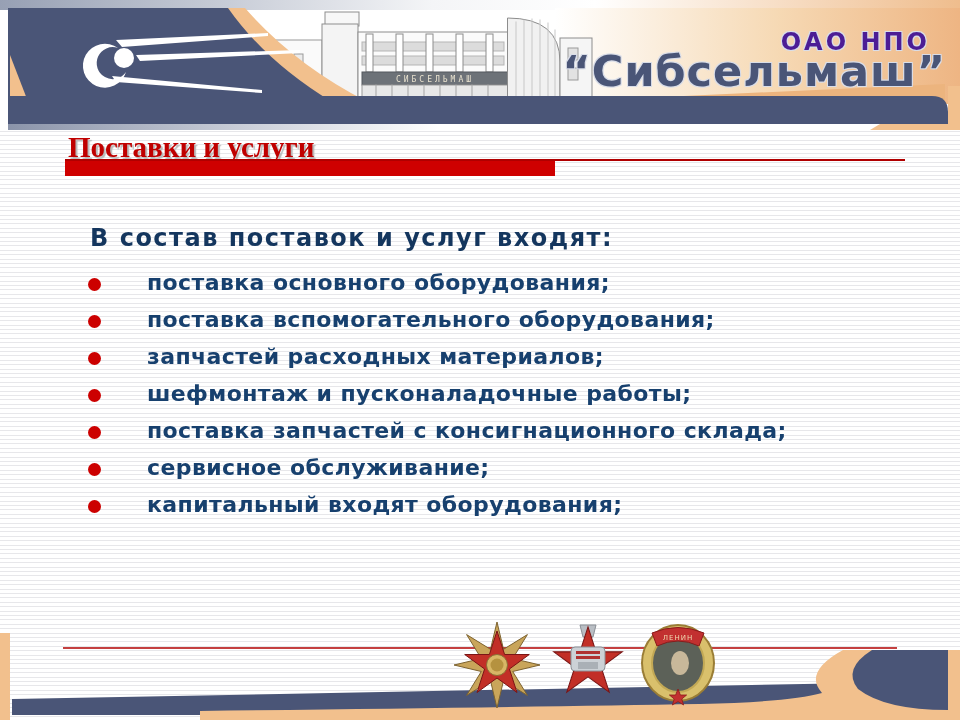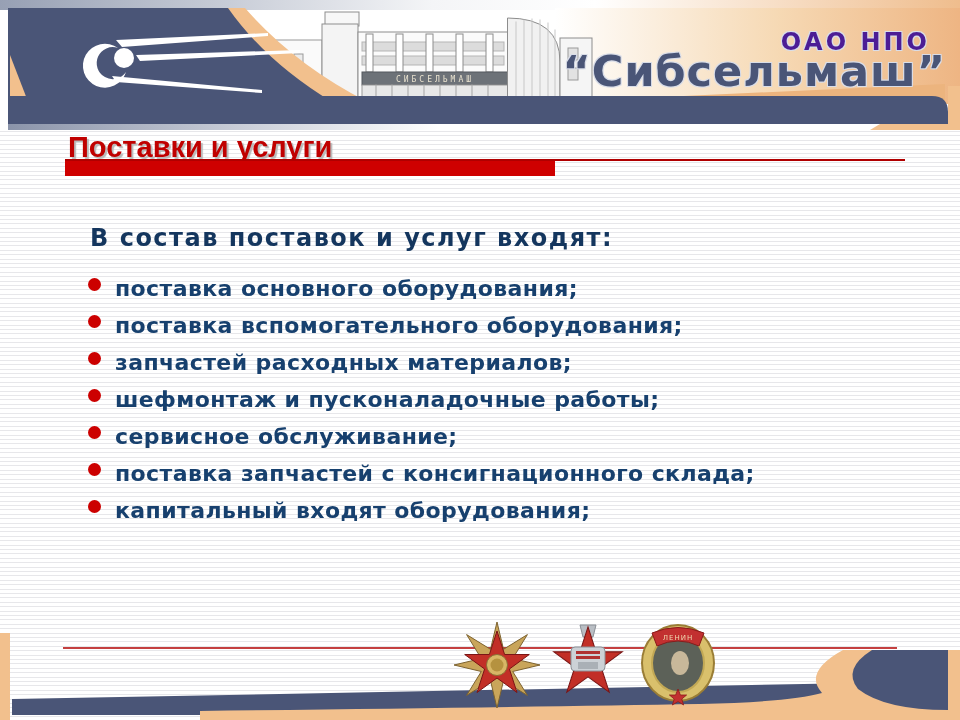--- a/index.html
+++ b/index.html
@@ -8,28 +8,28 @@
   .pinstripes{position:absolute;inset:0;z-index:0;
     background:repeating-linear-gradient(180deg,#ffffff 0px,#ffffff 3.4px,#e7e7ea 3.4px,#e7e7ea 4.4px);}
   .header-svg{position:absolute;top:0;left:0;z-index:3;}
   .org-type{position:absolute;top:28px;right:30px;z-index:4;
     font-size:24px;font-weight:bold;letter-spacing:3px;color:#4c1d95;
     text-shadow:1px 1px 0 #d9dde8,-1px -1px 0 #d9dde8,1px -1px 0 #d9dde8,-1px 1px 0 #d9dde8;}
   .org-name{position:absolute;top:46px;right:14px;z-index:4;
     font-size:43px;font-weight:bold;letter-spacing:1px;color:#4a5577;
     text-shadow:1px 1px 0 #d9dde8,-1px -1px 0 #d9dde8,1px -1px 0 #d9dde8,-1px 1px 0 #d9dde8;}
   .slide-title{position:absolute;left:68px;top:131px;z-index:2;margin:0;
-    font-family:Liberation Sans, sans-serif;
+    font-family:Liberation Serif, serif;
     font-size:29px;font-weight:bold;color:#c00000;text-shadow:2px 2px 1px #b9b9b9;}
   .title-line{position:absolute;left:65px;top:159px;width:840px;height:2px;background:#b00000;z-index:2;}
   .title-bar{position:absolute;left:65px;top:161px;width:490px;height:15px;background:#cf0000;z-index:2;}
   .intro{position:absolute;left:90px;top:224px;z-index:2;
     font-size:24px;font-weight:bold;letter-spacing:1.5px;color:#14365e;}
   .bullet-list{position:absolute;left:88px;top:270px;z-index:2;margin:0;padding:0;list-style:none;}
-  .bullet-list li{display:flex;align-items:center;height:37px;}
+  .bullet-list li{display:flex;align-items:flex-start;height:37px;gap:32px;}
   .dot{width:13px;height:13px;border-radius:50%;background:#cc0000;margin-right:14px;flex:0 0 auto;
        align-self:flex-start;margin-top:8px;}
   .btext{font-size:22px;font-weight:bold;letter-spacing:0.4px;color:#17406e;white-space:nowrap;}
   .footer-svg{position:absolute;left:0;top:615px;z-index:1;}
 </style>
 </head>
 <body>
 
 <div class="slide">
   <div class="pinstripes"></div>
@@ -142,25 +142,25 @@
     <li>
         <span class="dot"></span>
         <span class="btext">запчастей расходных материалов;</span>
       </li>
     <li>
         <span class="dot"></span>
         <span class="btext">шефмонтаж и пусконаладочные работы;</span>
       </li>
     <li>
         <span class="dot"></span>
+        <span class="btext">поставка запчастей с консигнационного склада;</span>
+      </li>
+    <li>
+        <span class="dot"></span>
         <span class="btext">сервисное обслуживание;</span>
-      </li>
-    <li>
-        <span class="dot"></span>
-        <span class="btext">поставка запчастей с консигнационного склада;</span>
       </li>
     <li>
         <span class="dot"></span>
         <span class="btext">капитальный входят оборудования;</span>
       </li>
   </ul>
 
   <svg class="footer-svg" width="960" height="105" viewBox="0 0 105 960" style="width:960px;height:105px">
   </svg>
   <svg class="footer-svg" width="960" height="105" viewBox="0 0 960 105">

